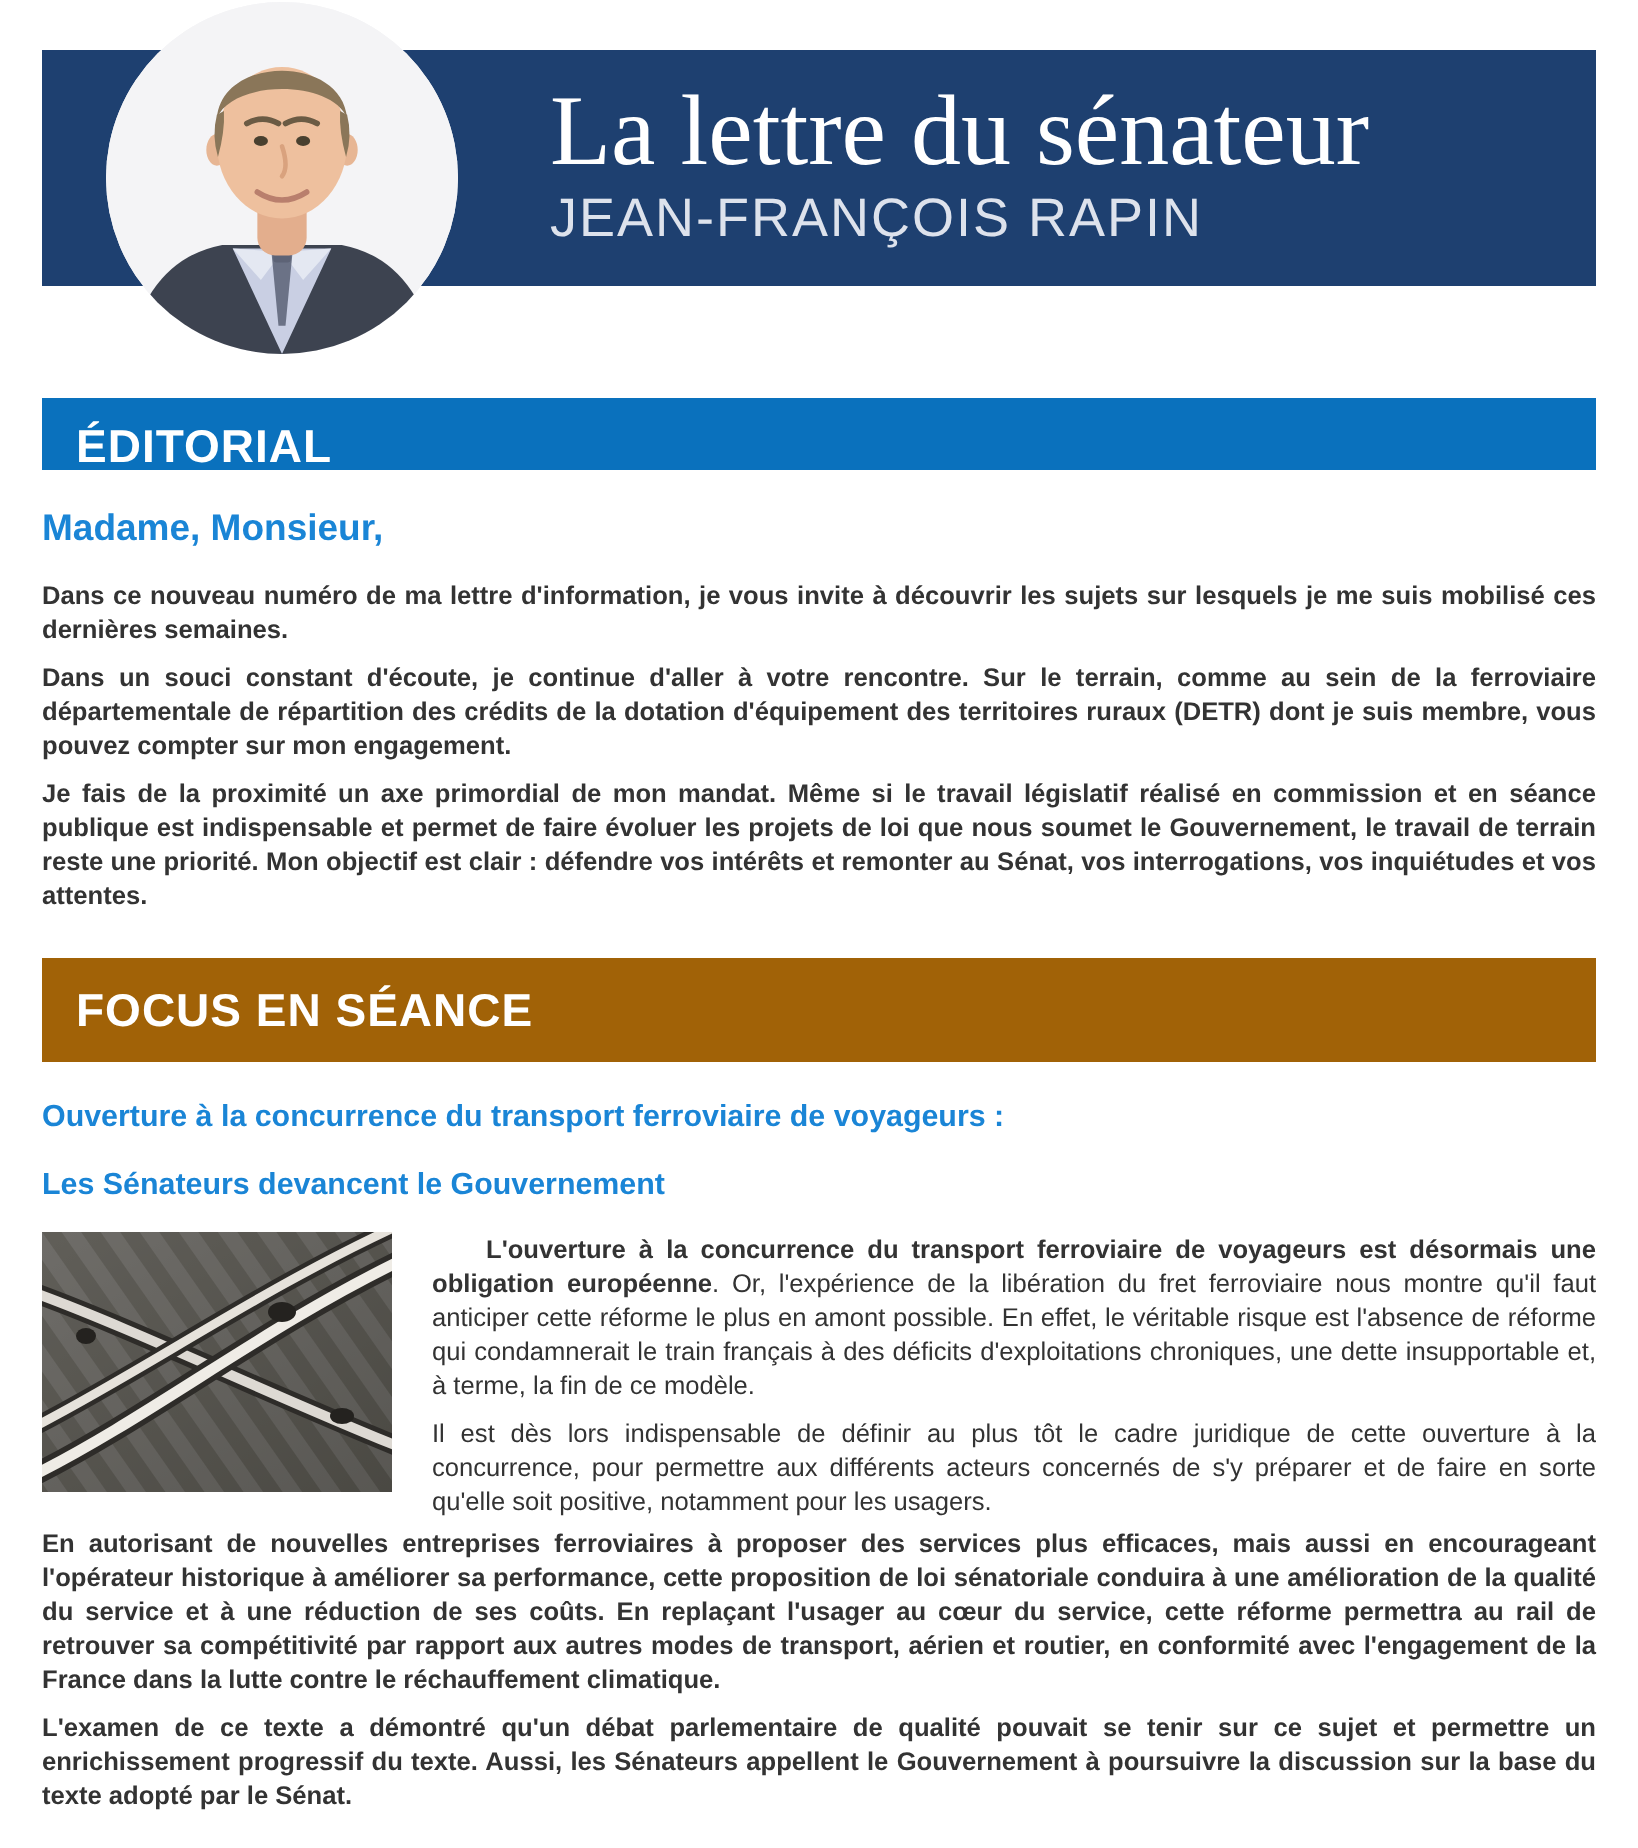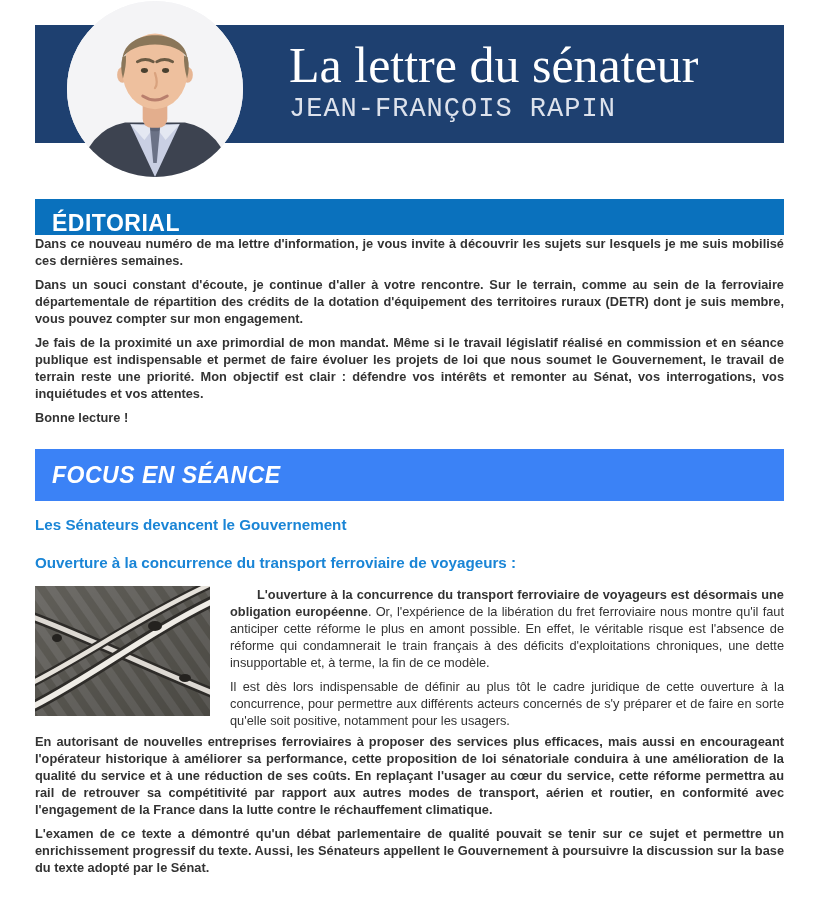--- a/index.html
+++ b/index.html
@@ -1,40 +1,40 @@
 <!DOCTYPE html>
 <html lang="fr"><head>
 <meta charset="utf-8">
 <style>
   html,body{margin:0;padding:0;}
   body{
     width:819px;height:924px;overflow:hidden;background:#ffffff;
     font-family:"Liberation Sans", sans-serif;color:#333333;
   }
-  .page{padding:0 35px;}
+  .page{padding:0 21px;}
 
   
   .masthead{position:relative;margin-top:25px;height:118px;}
   .masthead-bg{position:absolute;inset:0;background:#1e4070;}
   .photo{
     position:absolute;left:32px;top:-24px;width:176px;height:176px;
     border-radius:50%;overflow:hidden;background:#f4f4f6;z-index:2;
   }
   .photo svg{display:block;width:100%;height:100%;}
   .title-block{position:absolute;left:254px;top:12px;z-index:1;color:#ffffff;}
   .masthead-title{font-family:"Liberation Serif", serif;font-size:50px;line-height:56px;font-weight:normal;}
-  .masthead-subtitle{font-family:Liberation Mono, monospace;font-size:27px;line-height:32px;color:#dde2ec;letter-spacing:1px;}
+  .masthead-subtitle{font-family:Liberation Sans, sans-serif;font-size:27px;line-height:32px;color:#dde2ec;letter-spacing:1px;}
 
   
   .section-banner{
     height:36px;line-height:48px;background:#0a71bd;color:#ffffff;
     font-size:23px;font-weight:bold;padding-left:17px;letter-spacing:.5px;
   }
   .editorial-banner{margin-top:56px;}
-  .focus-banner{margin-top:23px;height:52px;line-height:52px;background:#3b82f6;font-style:italic;}
+  .focus-banner{margin-top:23px;height:52px;line-height:52px;background:#a16207;}
 
   
   .salutation{color:#1a85d6;font-size:18.5px;font-weight:bold;line-height:22px;margin:18px 0 14px;}
   p.body{font-size:12.8px;line-height:17px;text-align:justify;margin:0 0 7px;font-weight:bold;}
   p.body.last{margin-bottom:0;}
 
   
   .focus-h{color:#1a85d6;font-size:15.2px;font-weight:bold;line-height:20px;}
   .focus-h1{margin:18px 0 0;}
   .focus-h2{margin:14px 0 0;}
@@ -91,30 +91,30 @@
       </svg>
     </div>
     <div class="title-block">
       <div class="masthead-title">La lettre du sénateur</div>
       <div class="masthead-subtitle">JEAN-FRANÇOIS RAPIN</div>
     </div>
   </header>
 
   <section>
     <div class="section-banner editorial-banner">ÉDITORIAL</div>
+    <div class="salutation">Madame, Monsieur,</div>
     <p class="body">Dans ce nouveau numéro de ma lettre d'information, je vous invite à découvrir les sujets sur lesquels je me suis mobilisé ces dernières semaines.</p>
     <p class="body">Dans un souci constant d'écoute, je continue d'aller à votre rencontre. Sur le terrain, comme au sein de la ferroviaire départementale de répartition des crédits de la dotation d'équipement des territoires ruraux (DETR) dont je suis membre, vous pouvez compter sur mon engagement.</p>
     <p class="body">Je fais de la proximité un axe primordial de mon mandat. Même si le travail législatif réalisé en commission et en séance publique est indispensable et permet de faire évoluer les projets de loi que nous soumet le Gouvernement, le travail de terrain reste une priorité. Mon objectif est clair : défendre vos intérêts et remonter au Sénat, vos interrogations, vos inquiétudes et vos attentes.</p>
-    <p class="body last">Bonne lecture !</p>
   </section>
 
   <section>
     <div class="section-banner focus-banner">FOCUS EN SÉANCE</div>
+    <div class="focus-h focus-h1">Ouverture à la concurrence du transport ferroviaire de voyageurs :</div>
     <div class="focus-h focus-h2">Les Sénateurs devancent le Gouvernement</div>
-    <div class="focus-h focus-h1">Ouverture à la concurrence du transport ferroviaire de voyageurs :</div>
 
     <div class="focus-row">
       <div class="rail-photo">
         <svg viewBox="0 0 175 130" preserveAspectRatio="none">
           <defs>
             <linearGradient id="gbg" x1="0" y1="0" x2="1" y2="1">
               <stop offset="0" stop-color="#7d7b78"></stop>
               <stop offset="1" stop-color="#4b4a47"></stop>
             </linearGradient>
             <pattern id="slp" width="16" height="16" patternUnits="userSpaceOnUse" patternTransform="rotate(-35)">

